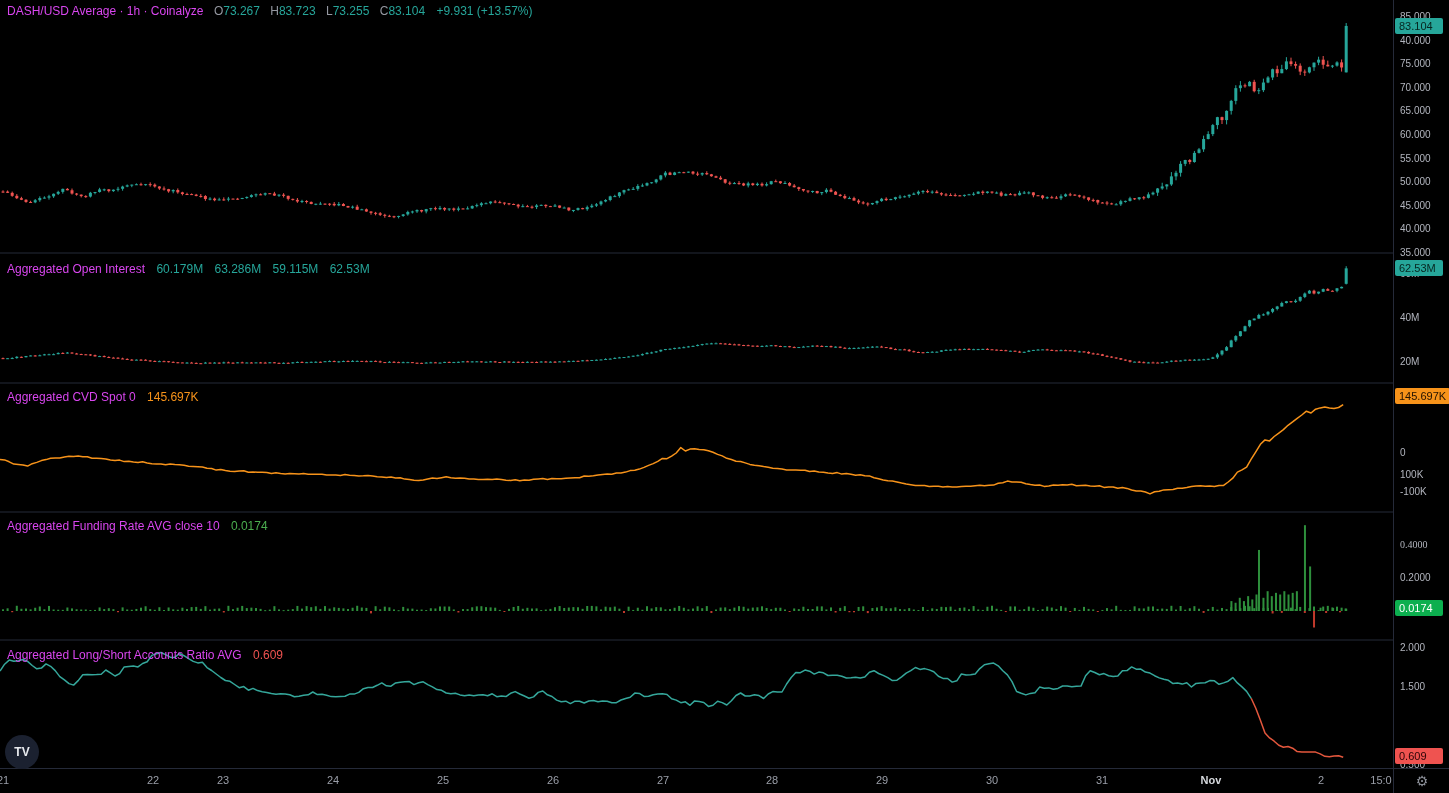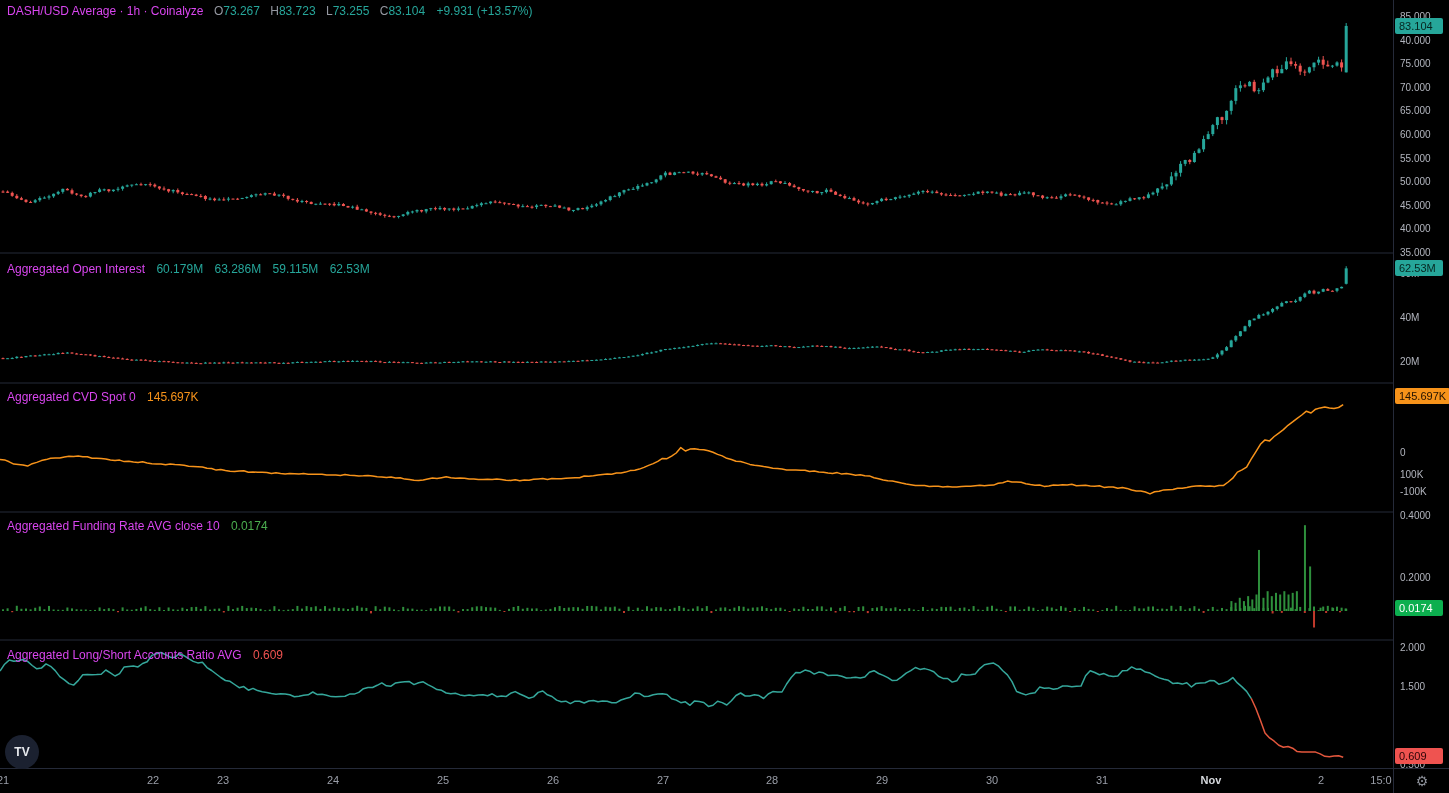--- a/index.html
+++ b/index.html
@@ -1577,21 +1577,21 @@
       <span class="tick" style="top: 246.992px;">35.000</span>
       <div class="badge" style="top: 17.9411px; background: rgb(38, 166, 154); color: rgb(6, 37, 31);">83.104</div>
       <span class="tick" style="top: 267.9px;">60M</span>
       <span class="tick" style="top: 311.9px;">40M</span>
       <span class="tick" style="top: 355.9px;">20M</span>
       <div class="badge" style="top: 260.334px; background: rgb(38, 166, 154); color: rgb(6, 37, 31);">62.53M</div>
       <span class="tick" style="top: 427px; margin-top: 42px;">100K</span>
       <span class="tick" style="top: 447.005px;">0</span>
       <span class="tick" style="top: 486.005px;">-100K</span>
       <div class="badge" style="top: 388.065px; background: rgb(247, 147, 26); color: rgb(35, 18, 0);">145.697K</div>
-      <span class="tick" style="top: 510px;">0.4000</span>
+      <span class="tick" style="top: 539px; font-family: Liberation Serif, serif;">0.4000</span>
       <span class="tick" style="top: 572px;">0.2000</span>
       <div class="badge" style="top: 600.129px; background: rgb(12, 175, 79); color: rgb(255, 255, 255);">0.0174</div>
       <span class="tick" style="top: 641.8px;">2.000</span>
       <span class="tick" style="top: 680.8px;">1.500</span>
       <span class="tick" style="top: 749px;">1.000</span>
       <span class="tick" style="top: 758.8px;">0.500</span>
       <div class="badge" style="top: 748.298px; background: rgb(239, 83, 80); color: rgb(43, 5, 7);">0.609</div>
     </div>
 
   <div id="taxis">

